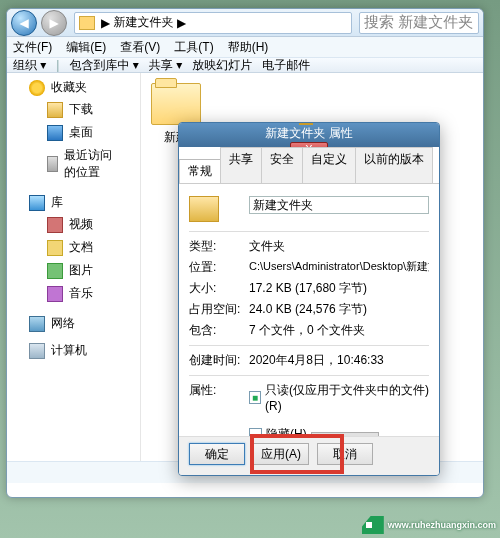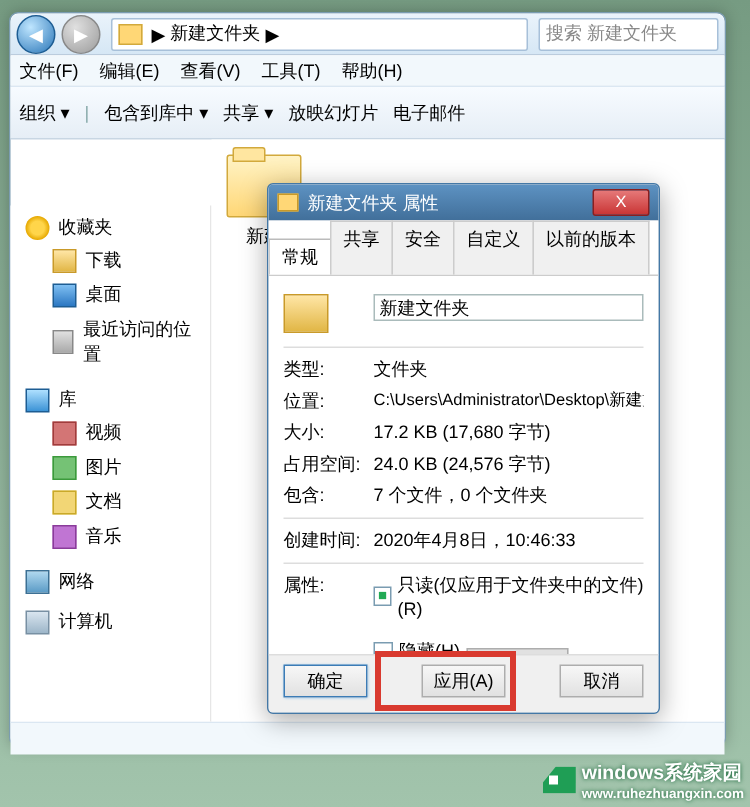--- a/index.html
+++ b/index.html
@@ -4,26 +4,26 @@
 <style>
   * { box-sizing: border-box; margin: 0; padding: 0; font-family: "Microsoft YaHei", SimSun, sans-serif; }
   body { width: 500px; height: 538px; background: linear-gradient(180deg, #769b82 0%, #a2c4ac 100%); overflow: hidden; position: relative; }
   .explorer-window { position: absolute; left: 6px; top: 8px; width: 478px; height: 490px; background: #fff; border: 1px solid #7a9cb1; border-radius: 6px; box-shadow: 0 0 10px rgba(0,0,0,.25); }
   .titlebar { height: 28px; background: linear-gradient(#eaf3fb, #d6e7f5); border-radius: 6px 6px 0 0; border-bottom: 1px solid #bcd; display: flex; align-items: center; }
   .navbar { display: flex; align-items: center; gap: 4px; padding: 3px 4px; }
   .navbtn { width: 26px; height: 26px; border-radius: 50%; background: radial-gradient(circle at 35% 30%, #bfe6ff, #2a76b8); border: 1px solid #1d5d93; display: flex; align-items: center; justify-content: center; color: #fff; font-size: 12px; }
   .navbtn.fwd { background: radial-gradient(circle at 35% 30%, #e0e0e0, #9c9c9c); border-color: #888; }
   .addr { flex: 1; height: 22px; background: #fff; border: 1px solid #a7c0d9; border-radius: 2px; display: flex; align-items: center; padding: 0 4px; font-size: 12px; margin: 0 3px; }
   .addr .picon { width: 16px; height: 14px; background: #ffd776; border: 1px solid #d2a93c; margin-right: 6px; }
-  .search { width: 120px; height: 22px; background: #fff; border: 1px solid #a7c0d9; border-radius: 2px; font-size: 12px; padding: 0 4px; display: flex; align-items: center; color: #888; }
+  .search { width: 120px; height: 22px; background: #fff; border: 1px solid #a7c0d9; border-radius: 2px; font-size: 15px; padding: 0 4px; display: flex; align-items: center; color: #888; }
   .menubar { height: 20px; background: #f2f8fc; display: flex; align-items: center; padding: 0 6px; gap: 14px; font-size: 12px; }
-  .toolbar { height: 36px; background: linear-gradient(#f7fbff, #e6eef6); border-top: 1px solid #dbe7f2; border-bottom: 1px solid #c8d6e3; display: flex; align-items: center; padding: 0 6px; font-size: 12px; gap: 10px; }
+  .toolbar { height: 16px; background: linear-gradient(#f7fbff, #e6eef6); border-top: 1px solid #dbe7f2; border-bottom: 1px solid #c8d6e3; display: flex; align-items: center; padding: 0 6px; font-size: 12px; gap: 10px; }
   .toolbar .sep { color: #8aa; }
   .content { display: flex; height: calc(100% - 28px - 20px - 30px - 22px); }
-  .sidebar { width: 134px; background: #fff; border-right: 1px solid #e6e6e6; padding: 6px 0; font-size: 12px; overflow: hidden; margin-top: 44px; }
+  .sidebar { width: 134px; background: #fff; border-right: 1px solid #e6e6e6; padding: 6px 12px; font-size: 12px; overflow: hidden; }
   .sb-group { margin-bottom: 10px; }
   .sb-item { display: flex; align-items: center; gap: 6px; padding: 3px 10px 3px 28px; cursor: default; }
   .sb-head { font-weight: normal; padding-left: 10px; display: flex; align-items: center; gap: 6px; margin-bottom: 2px; }
   .ico { width: 16px; height: 16px; display: inline-block; }
   .ico-star { background: radial-gradient(circle, #ffd54a 40%, #e6a800 70%); border-radius: 50%; }
   .ico-dl { background: linear-gradient(#ffe6a6, #e1b645); border: 1px solid #c99a29; }
   .ico-desktop { background: linear-gradient(#7fbff2, #2b77c2); border: 1px solid #1d5d93; }
   .ico-recent { background: linear-gradient(#e0e0e0, #a9a9a9); border: 1px solid #888; }
   .ico-lib { background: linear-gradient(#aee0ff, #3c93d6); border: 1px solid #1d5d93; }
   .ico-vid { background: #d37575; border: 1px solid #a03c3c; }
@@ -33,37 +33,37 @@
   .ico-comp { background: linear-gradient(#d9e5ef, #9db6c9); border: 1px solid #7890a3; }
   .ico-net { background: linear-gradient(#b0d8ef, #5b9bc6); border: 1px solid #3c7094; }
   .mainpane { flex: 1; background: #fff; padding: 10px; }
   .folder-icon-big { width: 50px; height: 42px; background: linear-gradient(#fff3c6, #ffd776); border: 1px solid #d2a93c; border-radius: 2px; position: relative; }
   .folder-icon-big::before { content:""; position:absolute; top:-6px; left:3px; width:20px; height:8px; background:#ffe6a0; border:1px solid #d2a93c; border-radius:2px 2px 0 0; }
   .folder-label { font-size: 12px; margin-top: 4px; }
   .statusbar { height: 22px; background: #f2f8fc; border-top: 1px solid #dbe7f2; }
 
   
   .prop-window { position: absolute; left: 178px; top: 122px; width: 262px; height: 354px; background: #f0f0f0; border: 1px solid #4478a6; border-radius: 4px; box-shadow: 0 4px 18px rgba(0,0,0,.35); overflow: hidden; display: flex; flex-direction: column; }
-  .prop-title { height: 24px; background: linear-gradient(#5d92c2, #416f9a); color: #fff; font-size: 12px; display: flex; align-items: center; padding: 0 6px; }
+  .prop-title { height: 24px; background: linear-gradient(#5d92c2, #416f9a); color: #fff; font-size: 12px; display: flex; align-items: center; padding: 0 6px; flex-direction: column; }
   .prop-title .ficon { width: 14px; height: 12px; background: #ffd776; border: 1px solid #c99a29; margin-right: 6px; }
   .prop-title-text { flex: 1; }
   .prop-close { width: 38px; height: 18px; background: linear-gradient(#e67979,#c93535); border: 1px solid #8a1f1f; color: #fff; font-size: 11px; display: flex; align-items: center; justify-content: center; border-radius: 2px; }
   .tabs { display: flex; background: #fff; border-bottom: 1px solid #ccc; font-size: 12px; }
   .tab { padding: 3px 8px; border: 1px solid #ccc; border-bottom: none; background: #f0f0f0; margin-right: -1px; cursor: default; }
   .tab.active { background: #fff; border-top: 1px solid #bbb; margin-top: 12px; }
   .prop-body { flex: 1; background: #fff; padding: 8px 10px; font-size: 12px; overflow: hidden; }
   .prop-row { display: flex; margin: 4px 0; }
   .prop-row .lab { width: 60px; }
   .prop-row .val { flex: 1; }
   .name-input { width: 100%; height: 18px; border: 1px solid #abb; font-size: 12px; padding: 0 3px; }
   .sep-line { border: none; border-top: 1px solid #ddd; margin: 6px 0; }
   .chk { display: flex; align-items: center; gap: 4px; }
   .chkbox { width: 13px; height: 13px; border: 1px solid #7a9cb1; background: #fff; display: inline-flex; align-items: center; justify-content: center; font-size: 10px; color: #2a5; }
   .adv-btn { font-size: 12px; border: 1px solid #adadad; background: #e1e1e1; padding: 1px 8px; float: right; margin-top: 16px; }
-  .prop-buttons { display: flex; justify-content: space-between; gap: 8px; padding: 6px 10px 10px; background: #f0f0f0; border-top: 1px solid #ddd; }
+  .prop-buttons { display: flex; justify-content: flex-start; gap: 8px; padding: 6px 10px 10px; background: #f0f0f0; border-top: 1px solid #ddd; }
   .dlg-btn { width: 56px; height: 22px; font-size: 12px; border: 1px solid #adadad; background: linear-gradient(#f7f7f7,#e1e1e1); cursor: default; }
   .dlg-btn.primary { border: 1px solid #3c7cb6; box-shadow: 0 0 2px #6db3e6; }
   .redbox { position: absolute; left: 250px; top: 434px; width: 94px; height: 40px; border: 4px solid #d93a2f; pointer-events:none; }
   .watermark { position: absolute; right: 4px; bottom: 4px; display: flex; align-items: center; gap: 4px; color: #fff; font-size: 13px; font-weight: bold; text-shadow: 0 0 3px #0a5d2d; }
   .watermark .house { width: 22px; height: 18px; background: #1f9e55; clip-path: polygon(0 60%, 40% 0, 100% 0, 100% 100%, 0 100%); position: relative; }
   .watermark .house::after { content:""; position:absolute; left:4px; top:6px; width:6px; height:6px; background:#fff; }
 </style>
 </head>
 <body>
 
@@ -124,26 +124,26 @@
       <div class="sb-group">
         <div class="sb-head">
             <span class="ico ico-lib"></span>
             <span>库</span>
           </div>
         <div class="sb-item">
             <span class="ico ico-vid"></span>
             <span>视频</span>
           </div>
         <div class="sb-item">
+            <span class="ico ico-doc"></span>
+            <span>文档</span>
+          </div>
+        <div class="sb-item">
             <span class="ico ico-pic"></span>
             <span>图片</span>
-          </div>
-        <div class="sb-item">
-            <span class="ico ico-doc"></span>
-            <span>文档</span>
           </div>
         <div class="sb-item">
             <span class="ico ico-mus"></span>
             <span>音乐</span>
           </div>
       </div>
       <div class="sb-group">
         <div class="sb-head">
             <span class="ico ico-net"></span>
             <span>网络</span>
@@ -231,16 +231,15 @@
     <button class="dlg-btn">应用(A)</button>
     <button class="dlg-btn">取消</button>
   </div>
 </div>
 
 <div class="redbox"></div>
 
 <div class="watermark">
   <span class="house"></span>
   <div>
-    <div>windows系统家园</div>
     <div style="font-size:9px;font-weight:bold;">www.ruhezhuangxin.com</div>
   </div>
 </div>
 
 </body></html>

